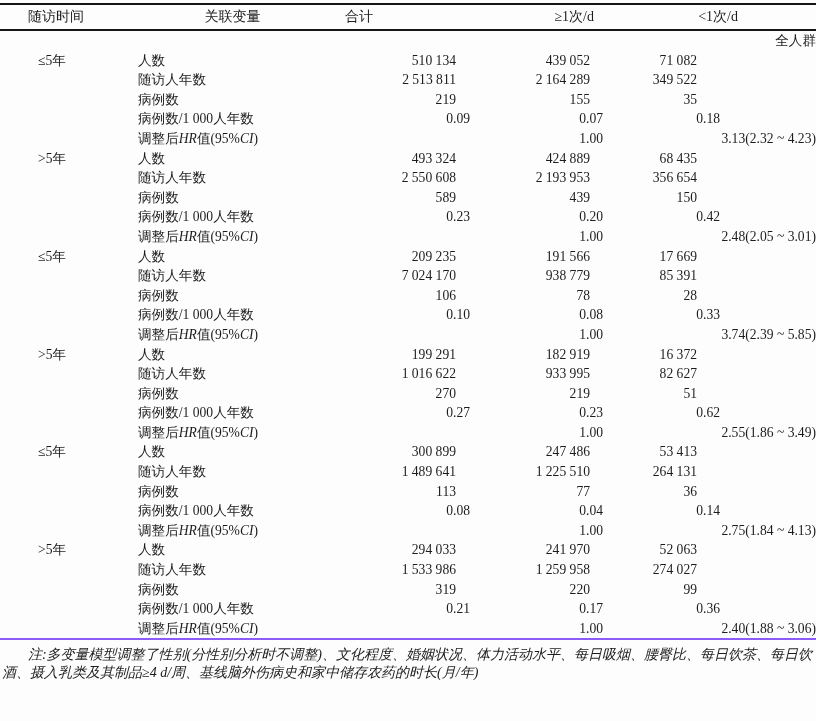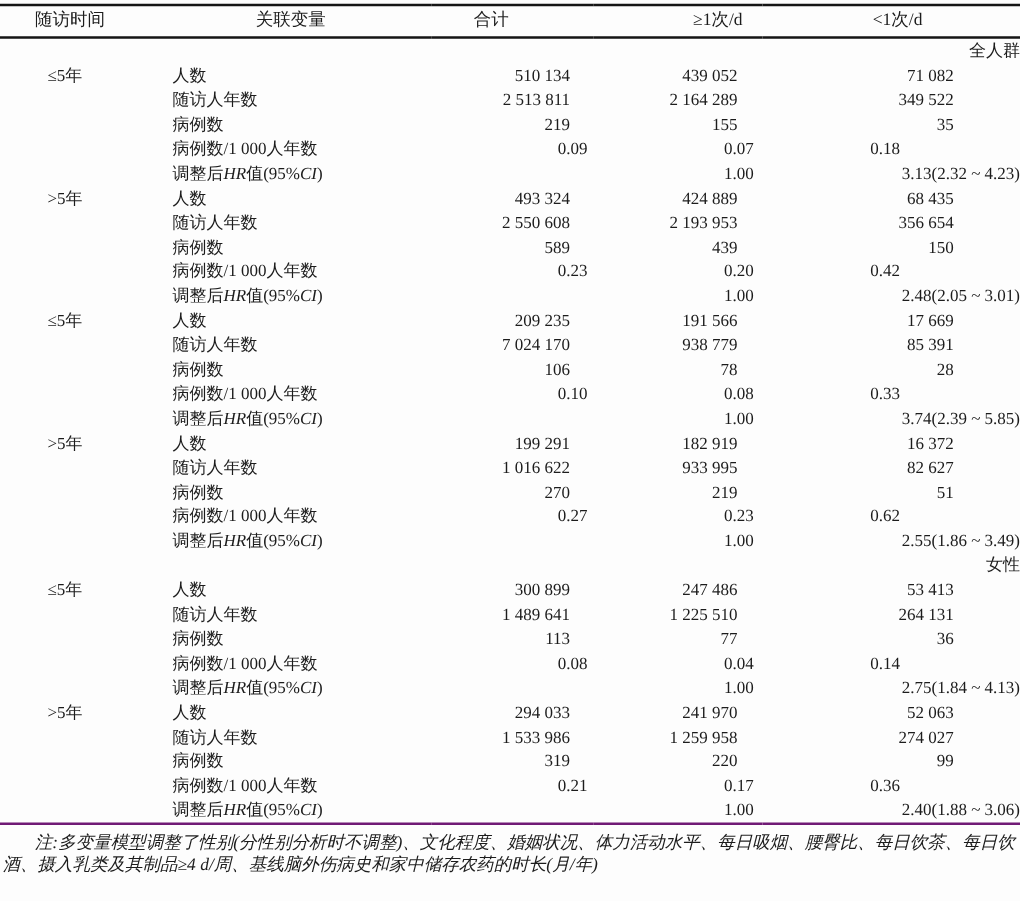--- a/index.html
+++ b/index.html
@@ -10,41 +10,41 @@
     color: #1c1c1c;
     font-family: "Liberation Serif", "DejaVu Serif", serif;
   }
   .page { padding-top: 3px; }
 
   table.stats-table {
     width: 816px;
     border-collapse: collapse;
     table-layout: fixed;
     border-top: 2px solid #151515;
-    border-bottom: 2px solid #701a75;
+    border-bottom: 2px solid #8b5cf6;
   }
   col.c1 { width: 120px; }
   col.c2 { width: 225px; }
   col.c3 { width: 130px; }
   col.c4 { width: 135px; }
   col.c5 { width: 206px; }
 
   thead th {
     font-weight: normal;
     font-size: 14px;
     height: 24px;
     line-height: 24px;
     padding: 0;
     border-bottom: 2px solid #151515;
     white-space: nowrap;
     overflow: hidden;
   }
   th.h-followup { text-align: left;  padding-left: 28px; }
   th.h-var      { text-align: center; }
-  th.h-total    { text-align: center; padding-right: 34px; }
+  th.h-total    { text-align: left; padding-right: 34px; }
   th.h-ge1      { text-align: right; padding-right: 16px; }
   th.h-lt1      { text-align: right; padding-right: 78px; }
 
   tbody td {
     font-size: 13.6px;
     height: 19.6px;
     line-height: 19.6px;
     padding: 0;
     white-space: nowrap;
     overflow: hidden;
@@ -53,21 +53,21 @@
   td.period-label { text-align: left; padding-left: 38px; }
   td.var-label    { text-align: left; padding-left: 18px; }
   td.var-label i  { font-style: italic; }
 
   td.val { text-align: right; }
   td.col-total.t-int  { padding-right: 19px; }
   td.col-total.t-rate { padding-right: 5px;  }
   td.col-ge1.t-int    { padding-right: 20px; }
   td.col-ge1.t-rate,
   td.col-ge1.t-hr     { padding-right: 7px;  }
-  td.col-lt1.t-int    { padding-right: 53px; }
+  td.col-lt1.t-int    { padding-right: 119px; }
   td.col-lt1.t-rate   { padding-right: 96px; }
   td.col-lt1.t-hr     { padding-right: 0; }
 
   p.note {
     font-size: 14px;
     line-height: 17.6px;
     margin: 6px 2px 0 2px;
     text-indent: 1.85em;
     font-style: italic;
   }
@@ -231,23 +231,20 @@
           <td class="val col-lt1 t-rate">0.62</td>
         </tr>
         <tr>
           <td class="period-label"></td>
           <td class="var-label"><span>调整后</span><i>HR</i><span>值(95%</span><i>CI</i><span>)</span></td>
           <td class="val col-total t-hr"></td>
           <td class="val col-ge1 t-hr">1.00</td>
           <td class="val col-lt1 t-hr">2.55(1.86 ~ 3.49)</td>
         </tr>
         <tr>
-          <td colspan="5" class="group-label">女性</td>
-        </tr>
-        <tr>
           <td class="period-label">≤5年</td>
           <td class="var-label"><span>人数</span></td>
           <td class="val col-total t-int">300 899</td>
           <td class="val col-ge1 t-int">247 486</td>
           <td class="val col-lt1 t-int">53 413</td>
         </tr>
         <tr>
           <td class="period-label"></td>
           <td class="var-label"><span>随访人年数</span></td>
           <td class="val col-total t-int">1 489 641</td>

